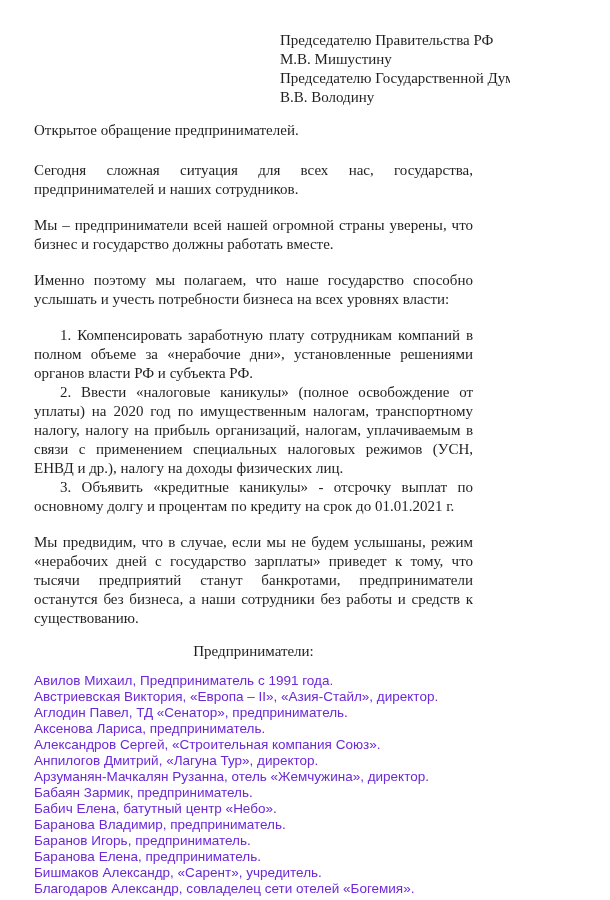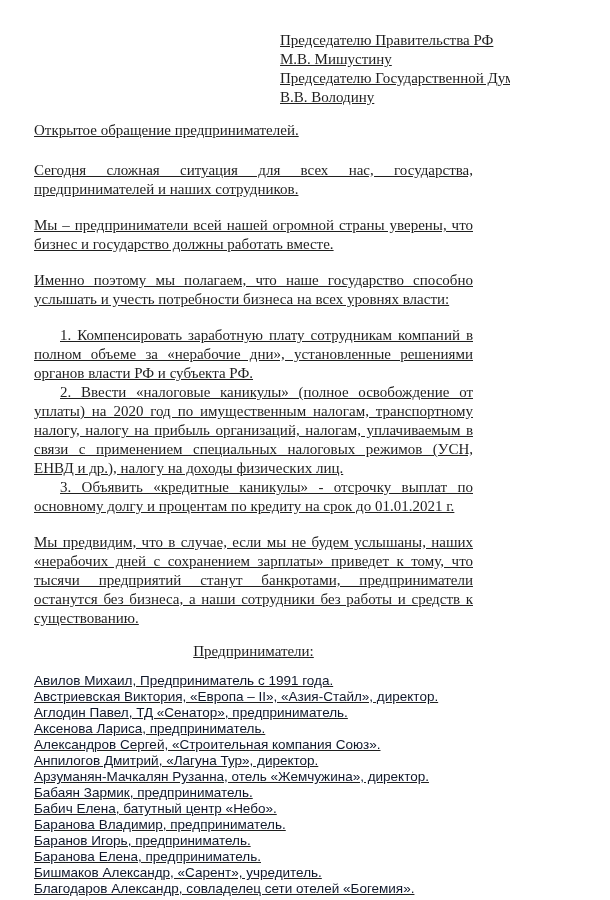--- a/index.html
+++ b/index.html
@@ -12,21 +12,20 @@
     box-sizing: border-box;
     width: 510px;
     height: 900px;
     background: #ffffff;
     padding: 31px 37px 0 34px;
     font-family: "Liberation Serif", "DejaVu Serif", serif;
     font-size: 15px;
     line-height: 19px;
     color: #1f1f1f;
     overflow: hidden;
-    text-decoration: underline;
   }
   .recipients {
     margin-left: 246px;
     white-space: nowrap;
   }
   .title {
     margin: 14px 0 21px 0;
   }
   .para {
     margin: 17px 0 0 0;
@@ -45,21 +44,21 @@
   }
   .sig-heading {
     margin-top: 14px;
     text-align: center;
   }
   .signatories {
     margin-top: 12px;
     font-family: "Liberation Sans", "DejaVu Sans", sans-serif;
     font-size: 13.5px;
     line-height: 16px;
-    color: #0f172a;
+    color: #6d28d9;
   }
 </style>
 </head>
 <body>
 
 <div class="page">
 
   <div class="recipients">
     <div>Председателю Правительства РФ</div>
     <div>М.В. Мишустину</div>
@@ -72,21 +71,21 @@
   <p class="para">Сегодня сложная ситуация для всех нас, государства, предпринимателей и наших сотрудников.</p>
   <p class="para">Мы – предприниматели всей нашей огромной страны уверены, что бизнес и государство должны работать вместе.</p>
   <p class="para">Именно поэтому мы полагаем, что наше государство способно услышать и учесть потребности бизнеса на всех уровнях власти:</p>
 
   <div class="demands">
     <p class="demand">1. Компенсировать заработную плату сотрудникам компаний в полном объеме за «нерабочие дни», установленные решениями органов власти РФ и субъекта РФ.</p>
     <p class="demand">2. Ввести «налоговые каникулы» (полное освобождение от уплаты) на 2020 год по имущественным налогам, транспортному налогу, налогу на прибыль организаций, налогам, уплачиваемым в связи с применением специальных налоговых режимов (УСН, ЕНВД и др.), налогу на доходы физических лиц.</p>
     <p class="demand">3. Объявить «кредитные каникулы» - отсрочку выплат по основному долгу и процентам по кредиту на срок до 01.01.2021 г.</p>
   </div>
 
-  <p class="para closing">Мы предвидим, что в случае, если мы не будем услышаны, наших «нерабочих дней с сохранением зарплаты» приведет к тому, что тысячи предприятий станут банкротами, предприниматели останутся без бизнеса, а наши сотрудники без работы и средств к существованию.</p>
+  <p class="para closing">Мы предвидим, что в случае, если мы не будем услышаны, режим «нерабочих дней с государство зарплаты» приведет к тому, что тысячи предприятий станут банкротами, предприниматели останутся без бизнеса, а наши сотрудники без работы и средств к существованию.</p>
 
   <div class="sig-heading">Предприниматели:</div>
 
   <div class="signatories">
     <div>Авилов Михаил, Предприниматель с 1991 года.</div>
     <div>Австриевская Виктория, «Европа – II», «Азия-Стайл», директор.</div>
     <div>Аглодин Павел, ТД «Сенатор», предприниматель.</div>
     <div>Аксенова Лариса, предприниматель.</div>
     <div>Александров Сергей, «Строительная компания Союз».</div>
     <div>Анпилогов Дмитрий, «Лагуна Тур», директор.</div>

